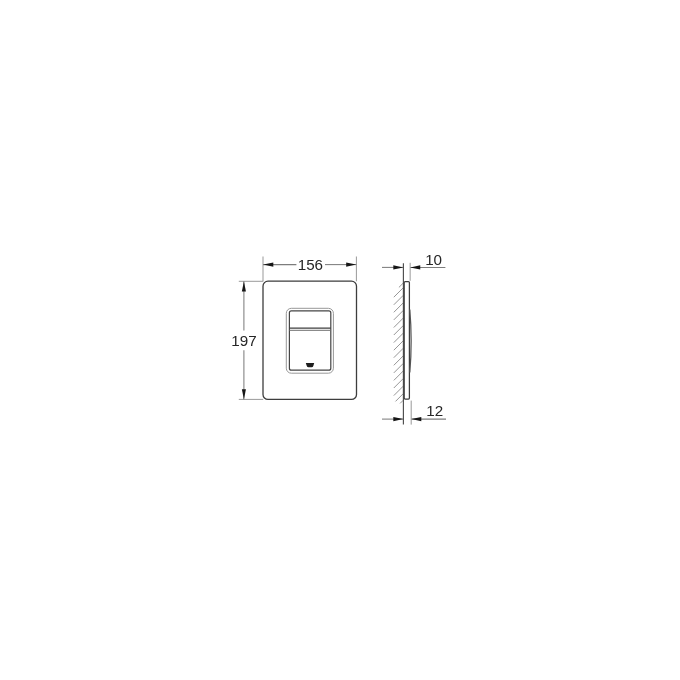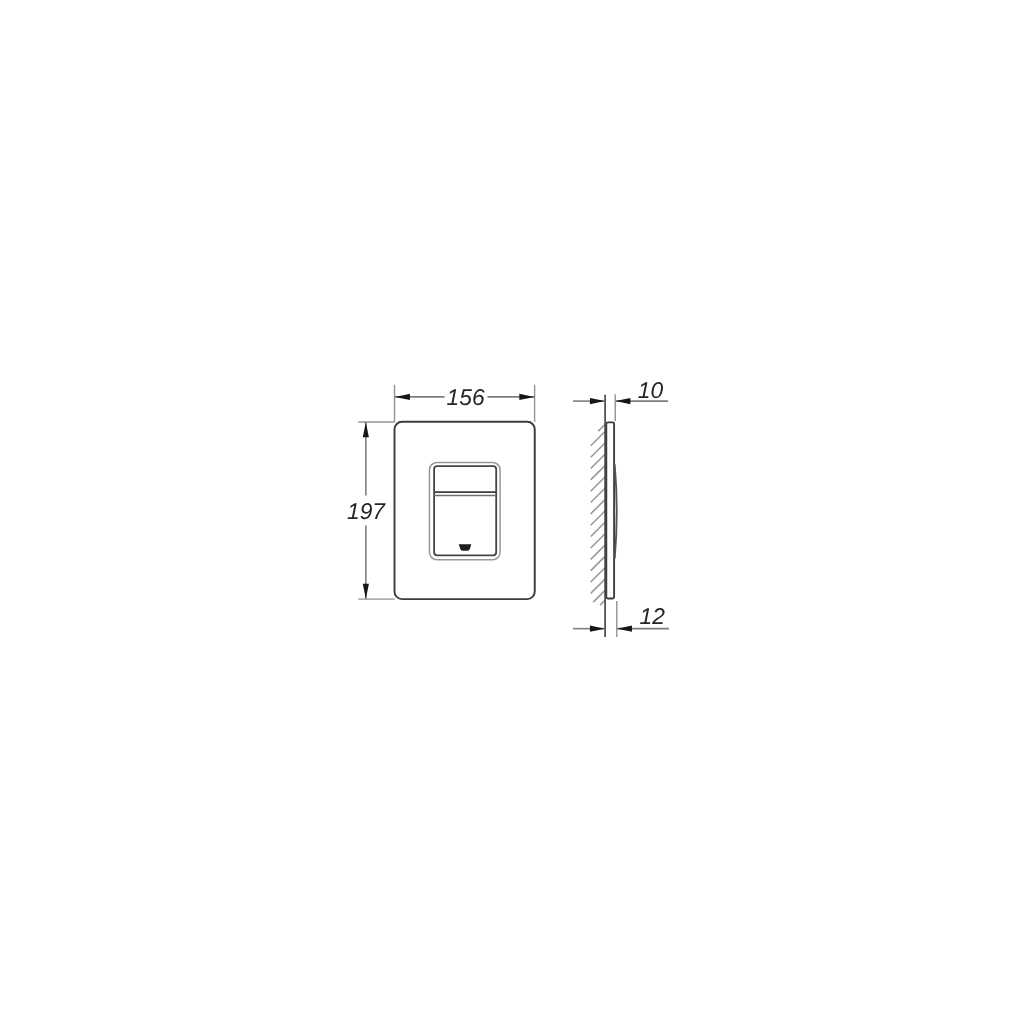--- a/index.html
+++ b/index.html
@@ -1,16 +1,16 @@
 <!DOCTYPE html>
 <html><head>
 <meta charset="utf-8">
 <style>
   html,body{margin:0;padding:0;background:#ffffff;}
-  .page{width:680px;height:680px;position:relative;background:#f9a8d4;font-style:italic;}
+  .page{width:680px;height:680px;position:relative;background:#f9a8d4;}
   text{font-family:"Liberation Sans",sans-serif;fill:#262626;}
 </style>
 </head>
 <body>
 <div class="page">
 <svg style="filter:blur(0.35px)" width="680" height="680" viewBox="0 0 680 680">
 
   <rect x="0" y="0" width="680" height="680" fill="#ffffff"></rect>
 
   <rect x="263" y="281.2" width="93.5" height="118.2" rx="5" ry="5" fill="#ffffff" stroke="#3d3d3d" stroke-width="1.3"></rect>

